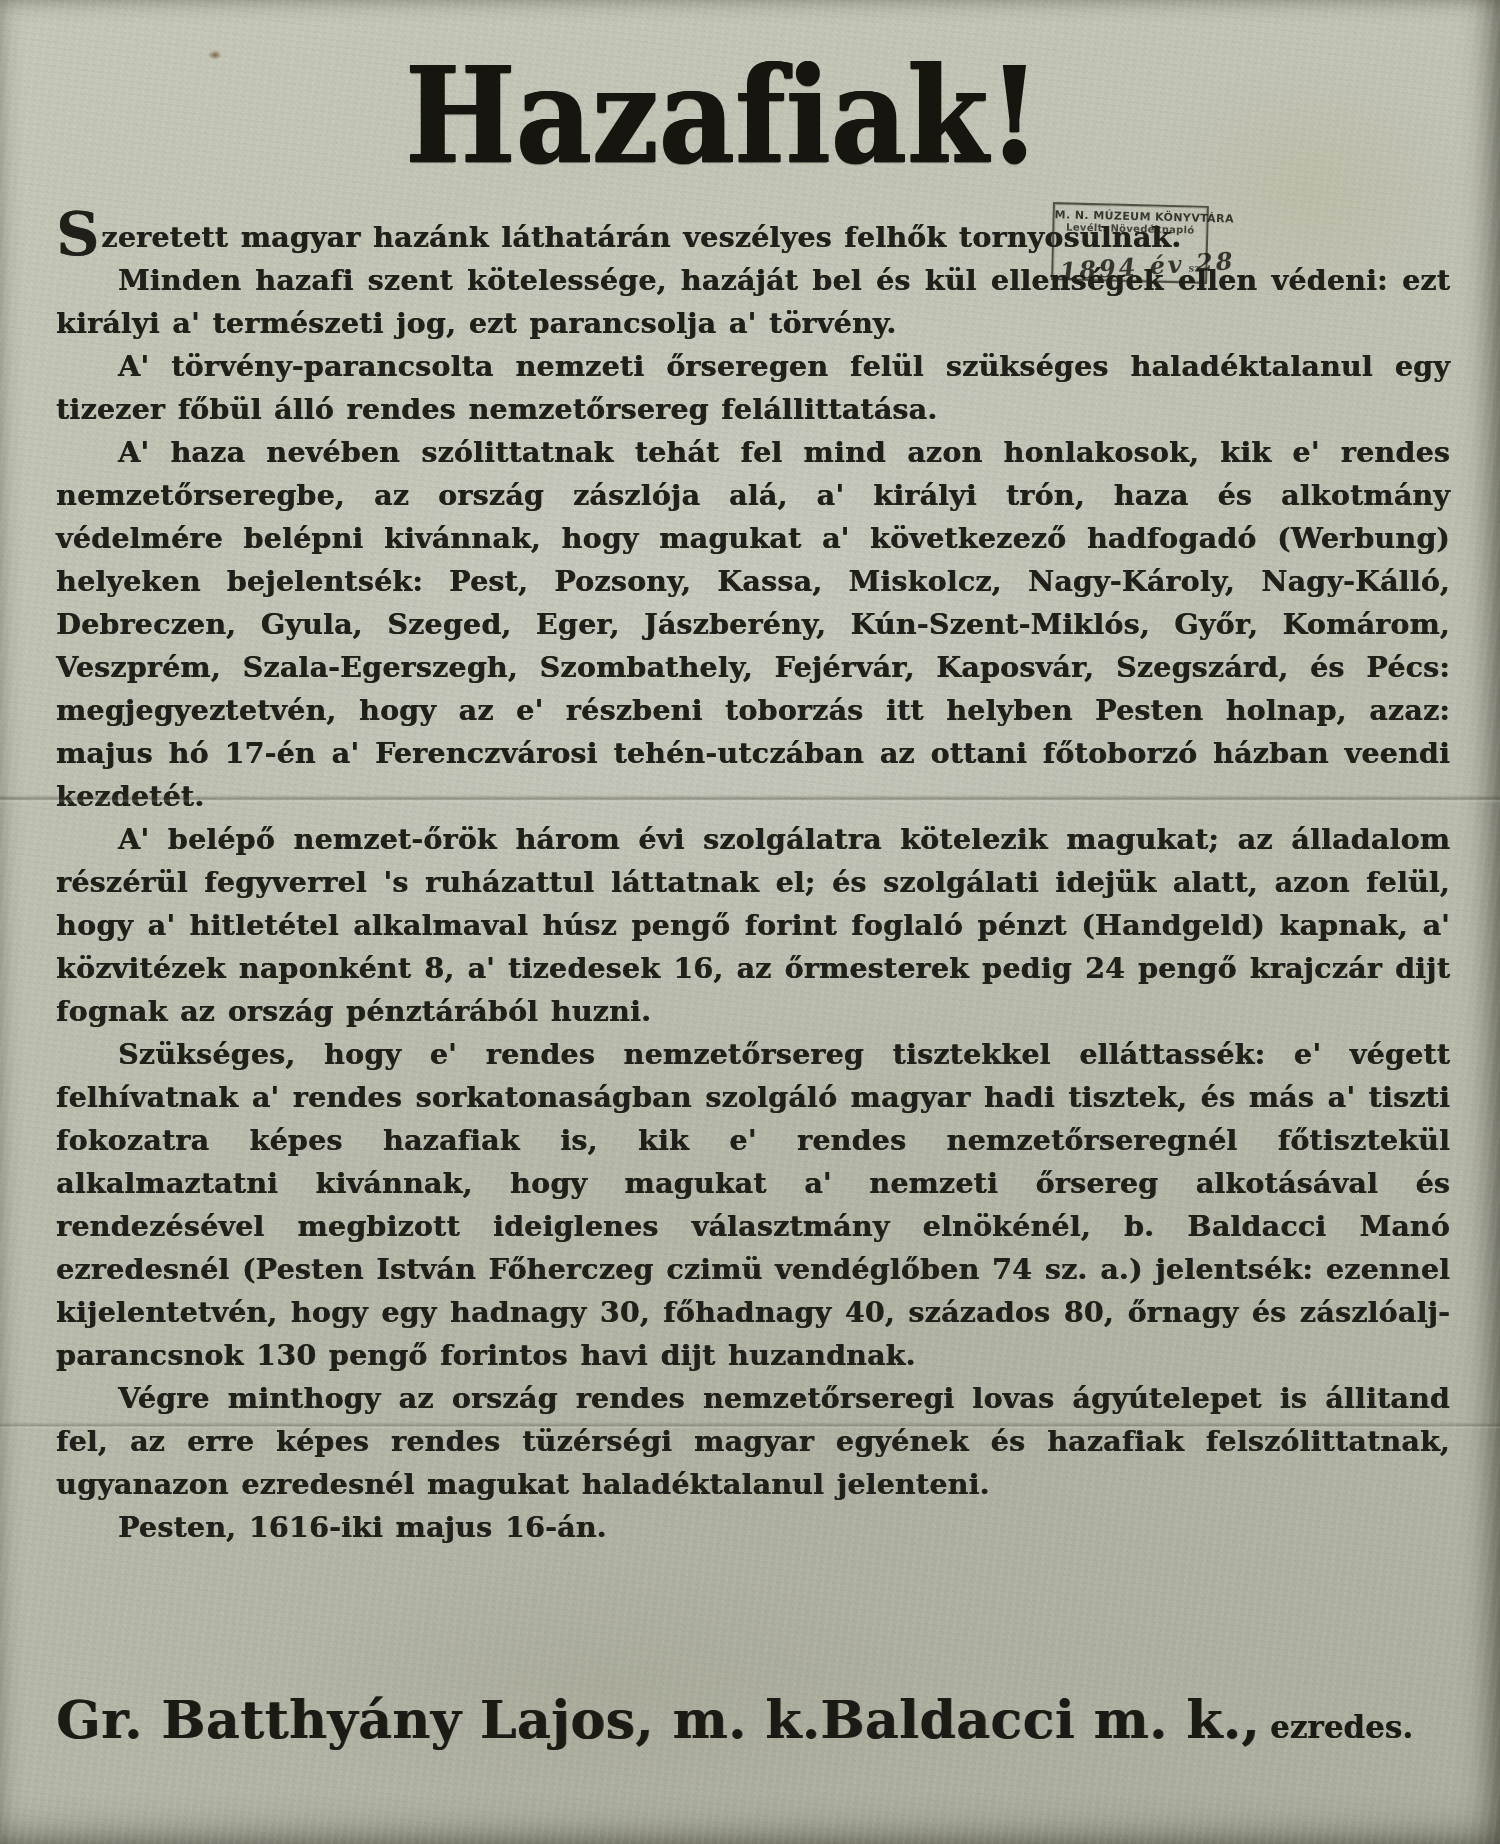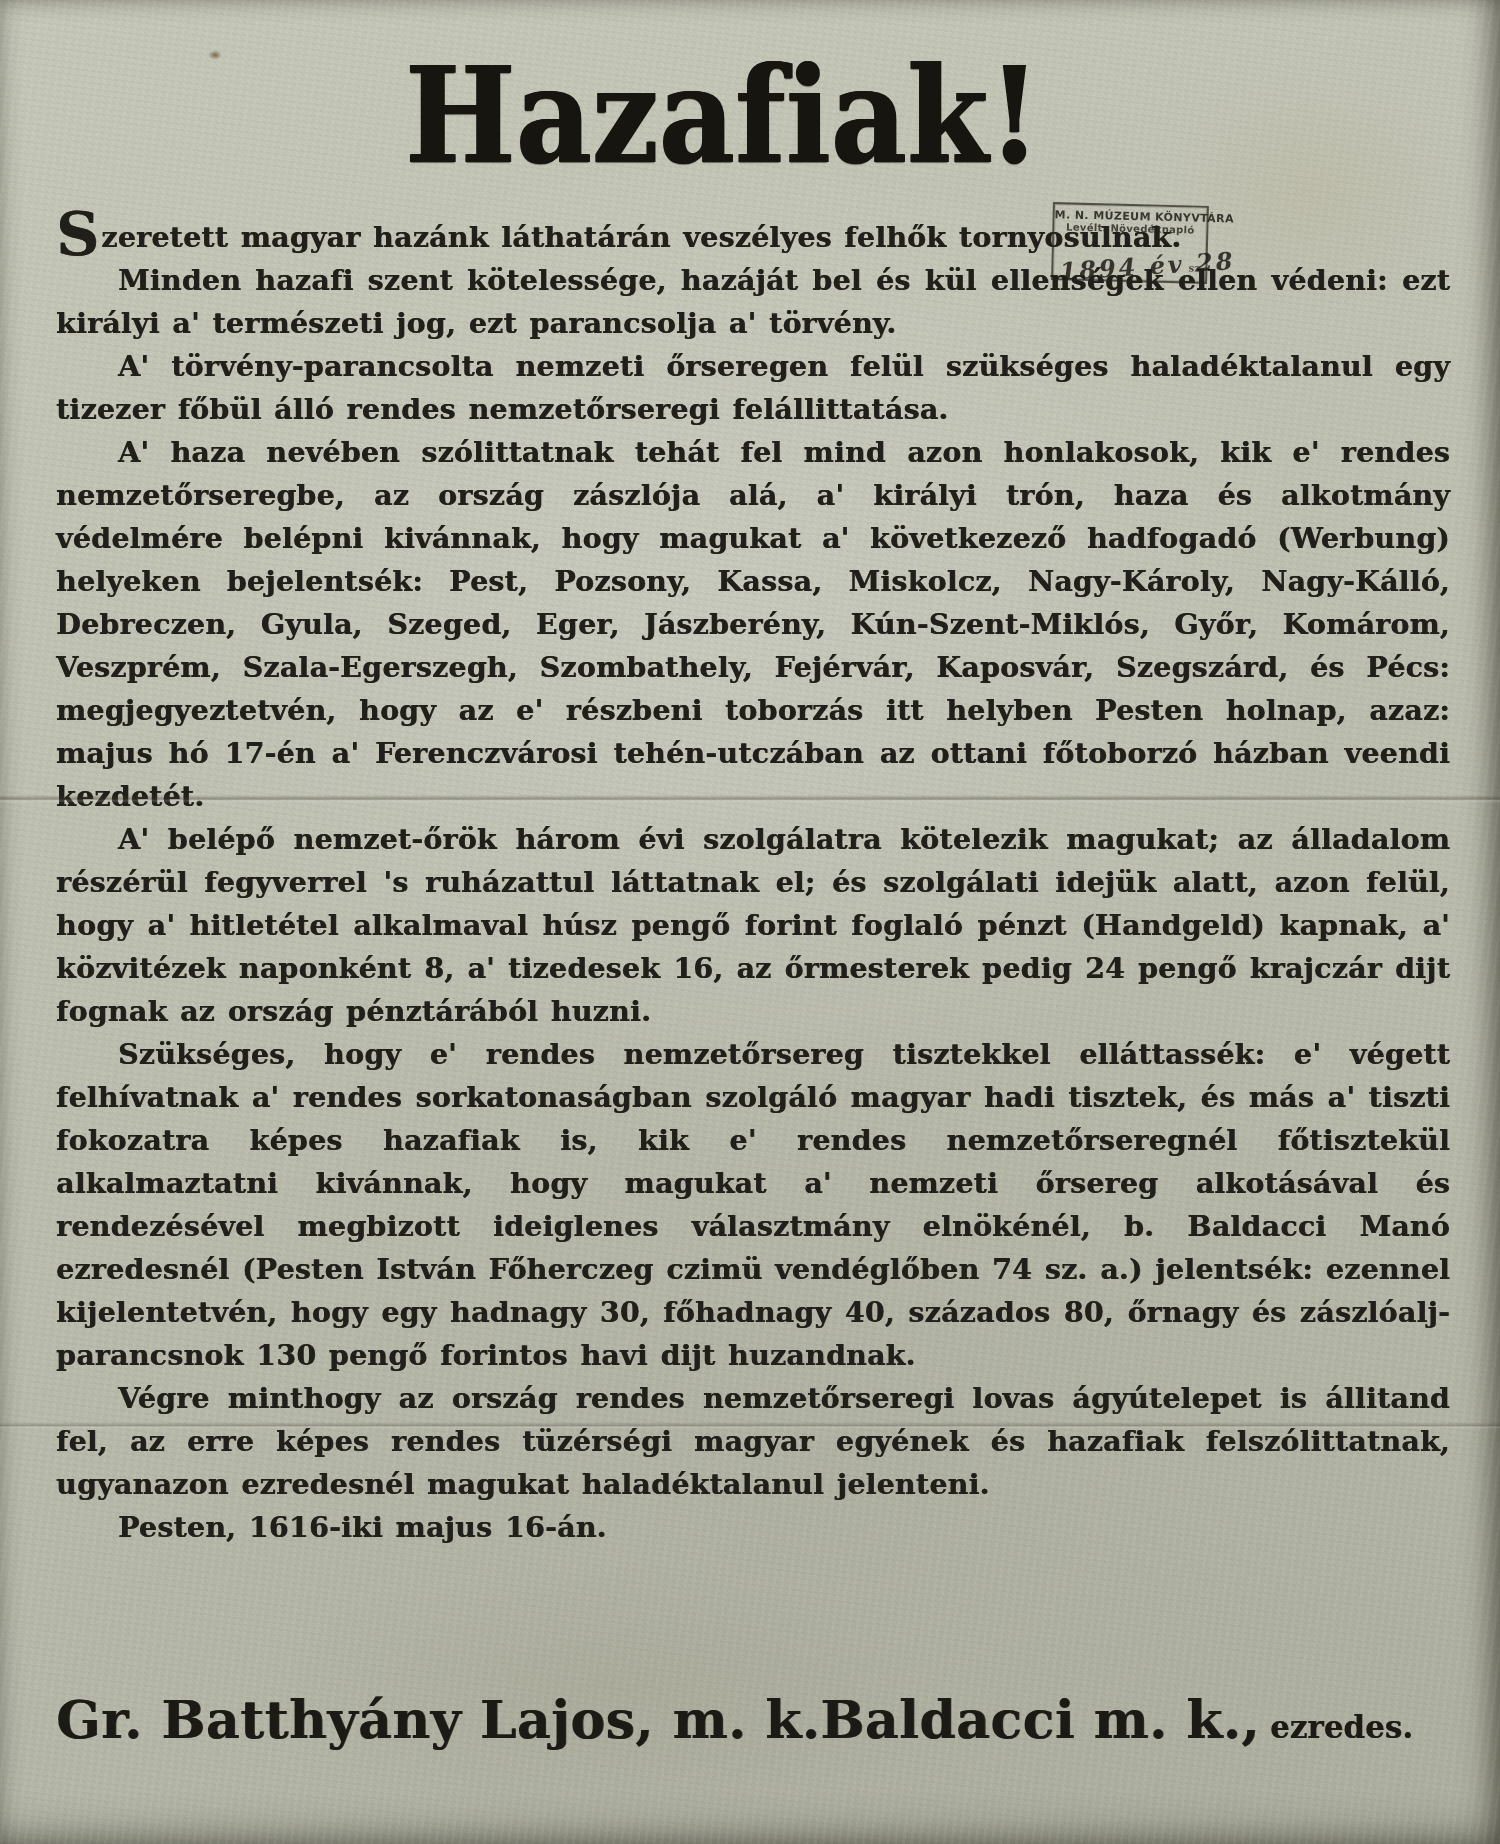--- a/index.html
+++ b/index.html
@@ -147,21 +147,21 @@
     <div class="stamp">
       <div class="sline1">M. N. MÚZEUM KÖNYVTÁRA</div>
       <div class="sline2">Levélt. Növedéknapló</div>
       <div class="hand">1894 év 28</div>
       <div class="hand-suffix">sz.</div>
     </div>
 
     <div class="bodytext">
       <p class="lead"><span class="lead-initial">S</span><span>zeretett magyar hazánk láthatárán veszélyes felhők tornyosulnak.</span></p>
       <p>Minden hazafi szent kötelessége, hazáját bel és kül ellenségek ellen védeni: ezt királyi a' természeti jog, ezt parancsolja a' törvény.</p>
-      <p>A' törvény-parancsolta nemzeti őrseregen felül szükséges haladéktalanul egy tizezer főbül álló rendes nemzetőrseregi felállittatása.</p>
+      <p>A' törvény-parancsolta nemzeti őrseregen felül szükséges haladéktalanul egy tizezer főbül álló rendes nemzetőrsereg felállittatása.</p>
       <p>A' haza nevében szólittatnak tehát fel mind azon honlakosok, kik e' rendes nemzetőrseregbe, az ország zászlója alá, a' királyi trón, haza és alkotmány védelmére belépni kivánnak, hogy magukat a' következező hadfogadó (Werbung) helyeken bejelentsék: Pest, Pozsony, Kassa, Miskolcz, Nagy-Károly, Nagy-Kálló, Debreczen, Gyula, Szeged, Eger, Jászberény, Kún-Szent-Miklós, Győr, Komárom, Veszprém, Szala-Egerszegh, Szombathely, Fejérvár, Kaposvár, Szegszárd, és Pécs: megjegyeztetvén, hogy az e' részbeni toborzás itt helyben Pesten holnap, azaz: majus hó 17-én a' Ferenczvárosi tehén-utczában az ottani főtoborzó házban veendi kezdetét.</p>
       <p>A' belépő nemzet-őrök három évi szolgálatra kötelezik magukat; az álladalom részérül fegyverrel 's ruházattul láttatnak el; és szolgálati idejük alatt, azon felül, hogy a' hitletétel alkalmaval húsz pengő forint foglaló pénzt (Handgeld) kapnak, a' közvitézek naponként 8, a' tizedesek 16, az őrmesterek pedig 24 pengő krajczár dijt fognak az ország pénztárából huzni.</p>
       <p>Szükséges, hogy e' rendes nemzetőrsereg tisztekkel elláttassék: e' végett felhívatnak a' rendes sorkatonaságban szolgáló magyar hadi tisztek, és más a' tiszti fokozatra képes hazafiak is, kik e' rendes nemzetőrseregnél főtisztekül alkalmaztatni kivánnak, hogy magukat a' nemzeti őrsereg alkotásával és rendezésével megbizott ideiglenes választmány elnökénél, b. Baldacci Manó ezredesnél (Pesten István Főherczeg czimü vendéglőben 74 sz. a.) jelentsék: ezennel kijelentetvén, hogy egy hadnagy 30, főhadnagy 40, százados 80, őrnagy és zászlóalj-parancsnok 130 pengő forintos havi dijt huzandnak.</p>
       <p>Végre minthogy az ország rendes nemzetőrseregi lovas ágyútelepet is állitand fel, az erre képes rendes tüzérségi magyar egyének és hazafiak felszólittatnak, ugyanazon ezredesnél magukat haladéktalanul jelenteni.</p>
       <p>Pesten, 1616-iki majus 16-án.</p>
     </div>
 
     <div class="signatures">
       <div class="sig-left">Gr. Batthyány Lajos, m. k.</div>
       <div><span class="sig-right-name">Baldacci m. k.,</span><span class="sig-right-title">ezredes.</span></div>

